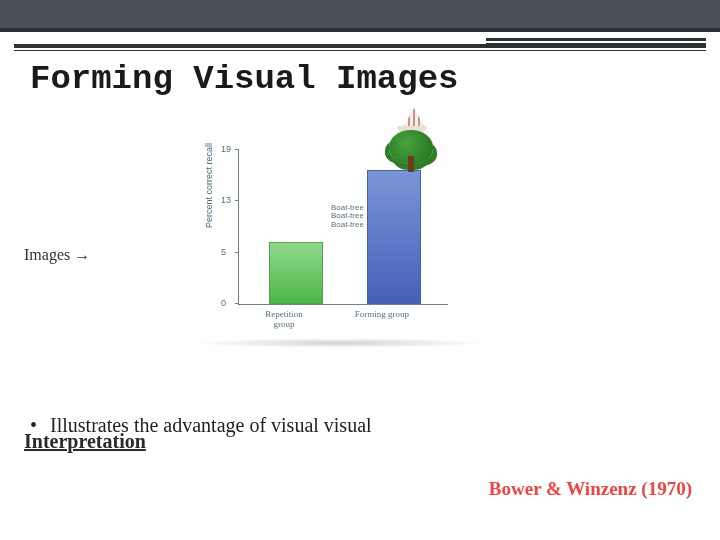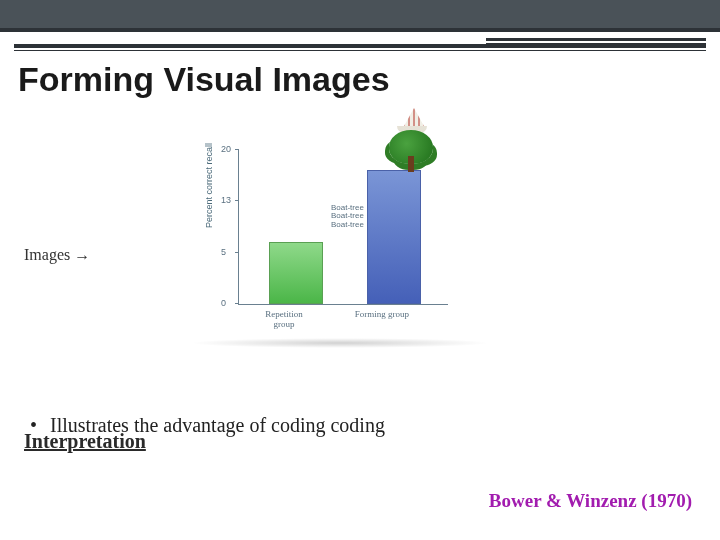--- a/index.html
+++ b/index.html
@@ -38,25 +38,25 @@
     top: 38px;
     right: 14px;
     width: 220px;
     height: 14px;
   }
   .accent-lines .l1 { position:absolute; top:0; left:0; right:0; height:3px; background:#2d3237;}
   .accent-lines .l2 { position:absolute; top:5px; left:0; right:0; height:1px; background:#2d3237;}
   .slide-title {
     position: absolute;
     top: 60px;
-    left: 18px;
+    left: 30px;
     font-size: 34px;
     font-weight: bold;
     color: #1a1a1a;
-    font-family: Liberation Sans, sans-serif;
+    font-family: Liberation Mono, monospace;
   }
   .results-label {
     position: absolute;
     top: 246px;
     left: 24px;
     font-size: 16px;
     color: #333;
   }
   .chart-wrap {
     position: absolute;
@@ -167,25 +167,25 @@
   .bullet {
     position: absolute;
     top: 414px;
     left: 30px;
     font-size: 20px;
     color: #222;
   }
   .bullet .dot { margin-right: 8px; }
   .citation {
     position: absolute;
-    top: 490px;
+    top: 478px;
     right: 28px;
     font-size: 19px;
     font-weight: bold;
-    color: #a21caf;
+    color: #ef4444;
     font-family: 'Times New Roman', Times, serif;
   }
 </style>
 </head>
 <body>
 
 <div class="top-bar"></div>
 <div class="accent-lines">
   <div class="l1"></div>
     <div class="l2"></div>
@@ -200,21 +200,21 @@
 <div class="chart-wrap">
   <div class="ylabel">Percent correct recall</div>
 
   <div class="plot">
     <span class="tick" style="bottom:-4px">0</span>
     <div class="tick-line" style="bottom:0"></div>
     <span class="tick" style="bottom:47px">5</span>
     <div class="tick-line" style="bottom:51px"></div>
     <span class="tick" style="bottom:99px">13</span>
     <div class="tick-line" style="bottom:103px"></div>
-    <span class="tick" style="bottom:150px">20</span>
+    <span class="tick" style="bottom:150px">19</span>
     <div class="tick-line" style="bottom:154px"></div>
 
     <div class="bar green" style="height: 62px;"></div>
     <div class="bar blue" style="height: 134.333px;"></div>
 
     <div class="rep-text" style="left:92px; bottom:74px;">
       <div>Boat-tree</div>
       <div>Boat-tree</div>
       <div>Boat-tree</div>
     </div>
@@ -233,16 +233,16 @@
   <div class="xgroup" style="left:142px">
     <div>Forming group</div>
   </div>
 </div>
 <div class="chart-shadow"></div>
 
 <div class="interp-head">Interpretation</div>
 
 <div class="bullet">
   <span class="dot">•</span>
-  <span>Illustrates the advantage of coding coding</span>
+  <span>Illustrates the advantage of visual visual</span>
 </div>
 
 <div class="citation">Bower &amp; Winzenz (1970)</div>
 
 </body></html>

